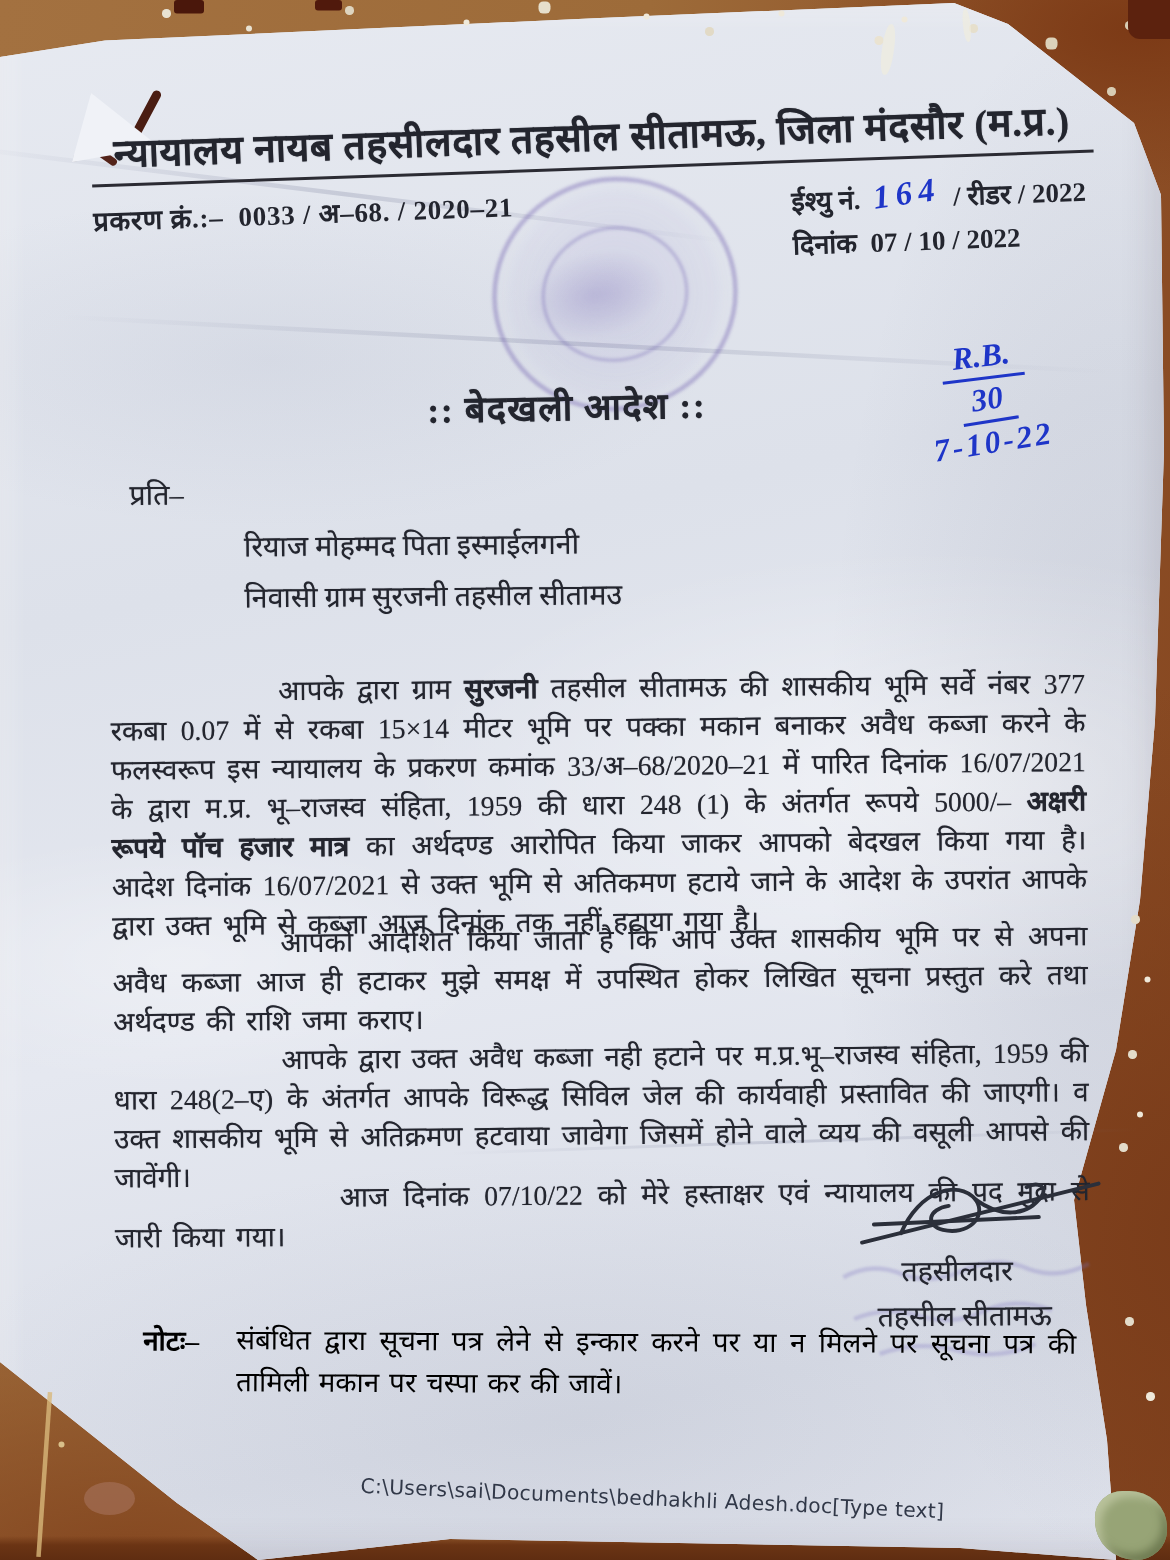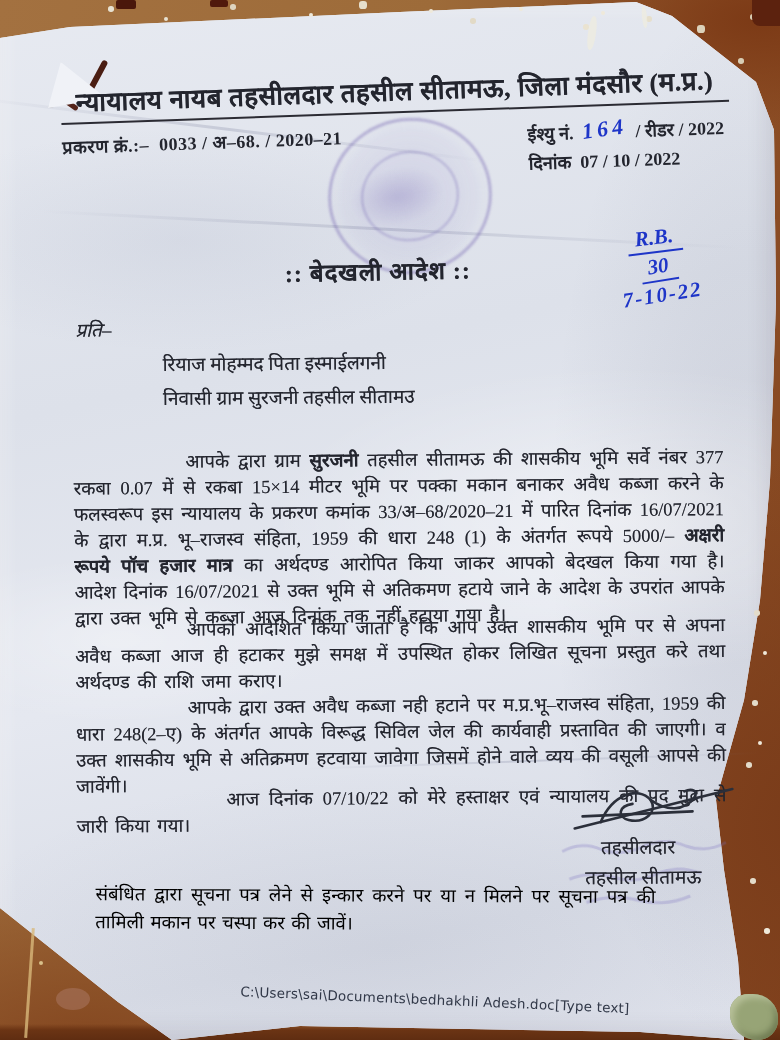--- a/index.html
+++ b/index.html
@@ -51,21 +51,21 @@
     font-style:italic;font-weight:bold;font-size:21px;text-align:center;line-height:26px;width:120px;}
   .rb-note .u{border-bottom:2px solid #1e35c8;display:inline-block;padding:0 8px 1px;}
   .rb-l1{transform:rotate(2deg);}
   .rb-l3{letter-spacing:2px;}
 
   .doc-title{left:0;top:254px;width:760px;text-align:center;font-size:24px;font-weight:bold;
     letter-spacing:1px;transform:rotate(-0.6deg);text-shadow:0 0 .6px rgba(35,37,46,.7);}
 
   .body-block{position:absolute;left:0;top:0;width:780px;height:1040px;transform:rotate(-0.5deg);transform-origin:center;}
   .b{position:absolute;font-size:19px;color:#23252e;text-shadow:0 0 .5px rgba(35,37,46,.55);}
-  .pratiline{left:77px;top:314px;font-style:italic;}
+  .pratiline{left:88px;top:314px;}
   .rcpt1{left:164px;top:349px;}
   .rcpt2{left:164px;top:383px;}
   .para{left:74px;width:650px;font-size:18.5px;line-height:26px;text-align:justify;
     word-spacing:3px;}
   .p1{top:428px;text-indent:112px;}
   .p2{top:596px;text-indent:112px;}
   .p3{top:674px;text-indent:112px;}
   .p4{top:766px;text-indent:150px;}
   .bold{font-weight:bold;}
   .sig-svg{position:absolute;left:570px;top:784px;}
@@ -187,17 +187,18 @@
       <path d="M2 46 L160 8"></path>
       <path d="M28 40 C40 12 66 4 78 18 C86 30 72 42 56 38 C44 35 46 24 60 22"></path>
       <path d="M78 18 C94 30 112 30 122 16 C126 10 120 6 112 10"></path>
       <path d="M10 34 L120 30"></path>
     </g>
   </svg>
   <div class="b sig-desig">तहसीलदार</div>
   <div class="b sig-office">तहसील सीतामऊ</div>
 
   <div class="note-row">
+    <span class="note-label">नोटः–</span>
     <span class="note-text">संबंधित द्वारा सूचना पत्र लेने से इन्कार करने पर या न मिलने पर सूचना पत्र की तामिली मकान पर चस्पा कर की जावें।</span>
   </div>
 
   <div class="txt footer-path">C:\Users\sai\Documents\bedhakhli Adesh.doc[Type text]</div>
 </div>
 
 </body></html>

